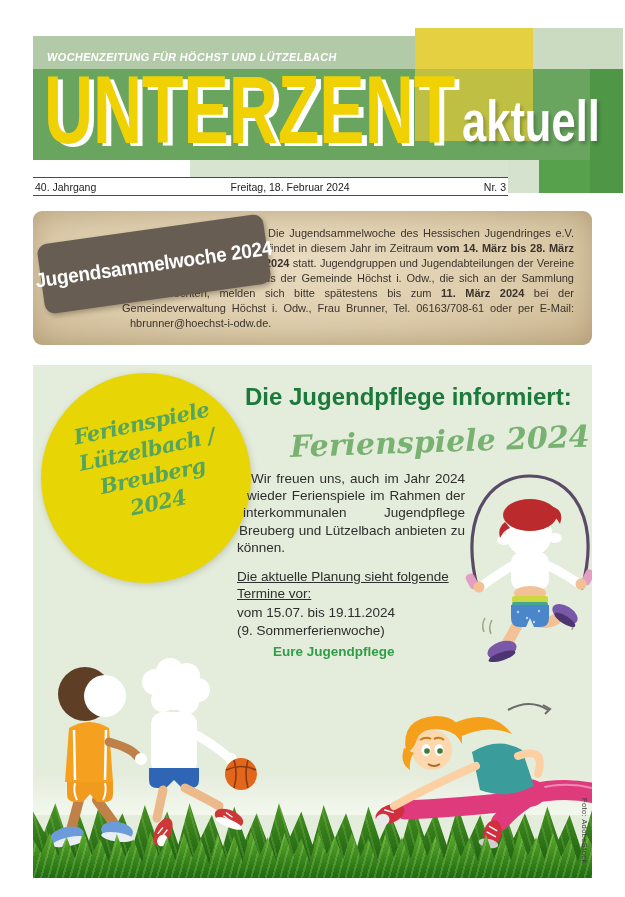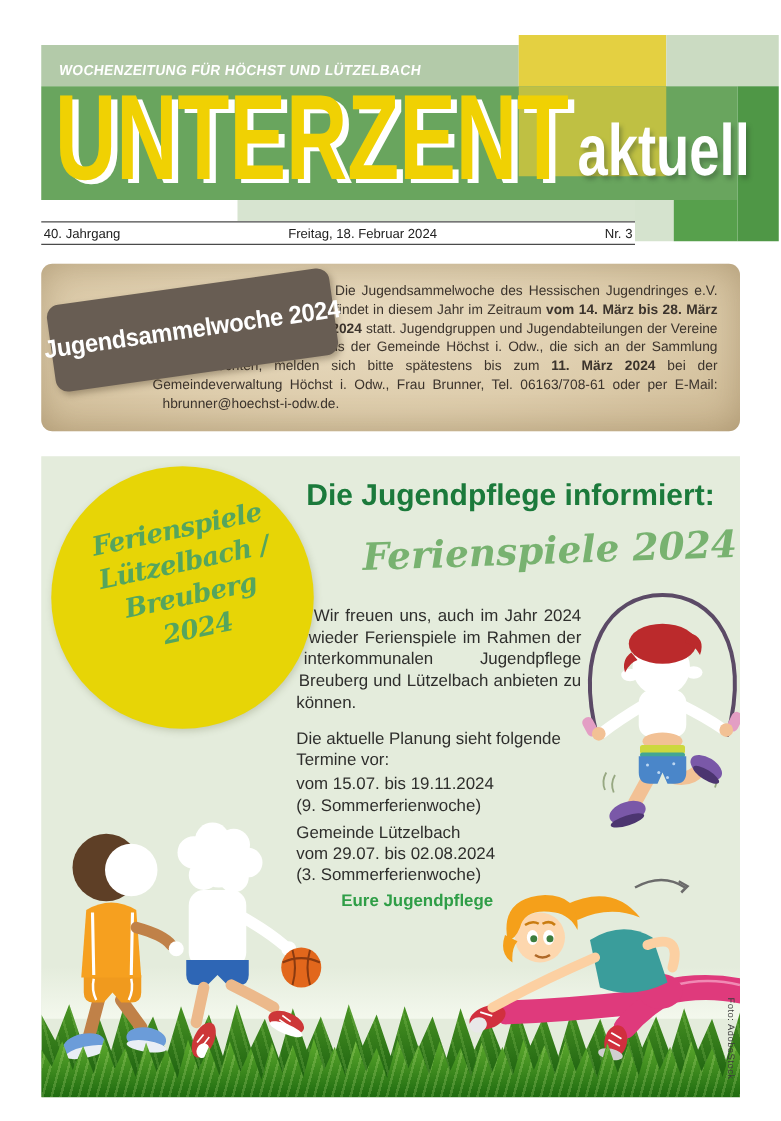--- a/index.html
+++ b/index.html
@@ -71,28 +71,28 @@
   .sticker-inner{padding-top:36px;transform:rotate(-12deg);transform-origin:50% 50%;
            text-align:center;color:#55a55e;font-family:"DejaVu Serif",serif;font-style:italic;
            font-weight:700;font-size:21px;line-height:27px;letter-spacing:-.5px;}
 
   .heading{position:absolute;left:212px;top:18px;margin:0;font-size:24px;font-weight:700;
            color:#1b7a3b;z-index:2;white-space:nowrap;}
   .script-title{position:absolute;left:257px;top:60px;width:230px;text-align:center;
            font-family:"DejaVu Serif",serif;font-style:italic;font-weight:700;font-size:30px;
            color:#78b270;transform:rotate(-2deg);z-index:2;white-space:nowrap;}
 
-  .column{position:absolute;left:204px;top:119px;width:228px;z-index:2;color:#2e2e2c;
+  .column{position:absolute;left:204px;top:105px;width:228px;z-index:2;color:#2e2e2c;
           font-size:13.5px;line-height:17.2px;}
   .column p{margin:0;}
   .intro{text-align:justify;}
   .isp{float:left;clear:left;}
   .isp1{width:14px;height:17px;} .isp2{width:10px;height:17px;}
   .isp3{width:6px;height:17px;}  .isp4{width:2px;height:17px;}
-  .planning{margin-top:12px !important;}
+  .planning{margin-top:12px !important;text-decoration:underline;}
   .sched1{margin-top:2px;}
   .sched2{margin-top:4px;}
   .signoff{margin-top:4px;font-weight:700;color:#2f9e47;padding-left:36px;}
 
   .illus{position:absolute;z-index:2;}
   .illus-rope{left:422px;top:105px;width:150px;height:200px;}
   .illus-basket{left:2px;top:285px;width:230px;height:225px;}
   .illus-girl{left:327px;top:325px;width:250px;height:180px;}
 
   .credit{position:absolute;right:3px;bottom:14px;z-index:4;color:#3c3c3c;font-size:7.5px;
@@ -159,25 +159,20 @@
         <span class="isp isp1"></span>
         <span class="isp isp2"></span>
         <span class="isp isp3"></span>
         <span class="isp isp4"></span>
         <span>Wir freuen uns, auch im Jahr 2024 wieder Ferienspiele im Rahmen der interkommunalen Jugendpflege Breuberg und Lützelbach anbieten zu können.</span>
       </p>
       <p class="planning">Die aktuelle Planung sieht folgende Termine vor:</p>
       <div class="sched1">
         <div>vom 15.07. bis 19.11.2024</div>
         <div>(9. Sommerferienwoche)</div>
-      </div>
-      <div class="sched2">
-        <div>Gemeinde Lützelbach</div>
-        <div>vom 29.07. bis 02.08.2024</div>
-        <div>(3. Sommerferienwoche)</div>
       </div>
       <div class="signoff">Eure Jugendpflege</div>
     </div>
 
     <svg class="illus illus-rope" viewBox="0 0 150 200">
       <path d="M23 120 C 4 48, 33 6, 75 6 C 117 6, 146 48, 127 118" fill="none" stroke="#5b4a66" stroke-width="3.2" stroke-linecap="round"></path>
       <g stroke="#97a882" stroke-width="1.5" fill="none">
         <path d="M30 148 q-4 7 -1 14"></path>
           <path d="M37 150 q-4 7 -1 14"></path>
           <path d="M116 146 q4 7 1 14"></path>

